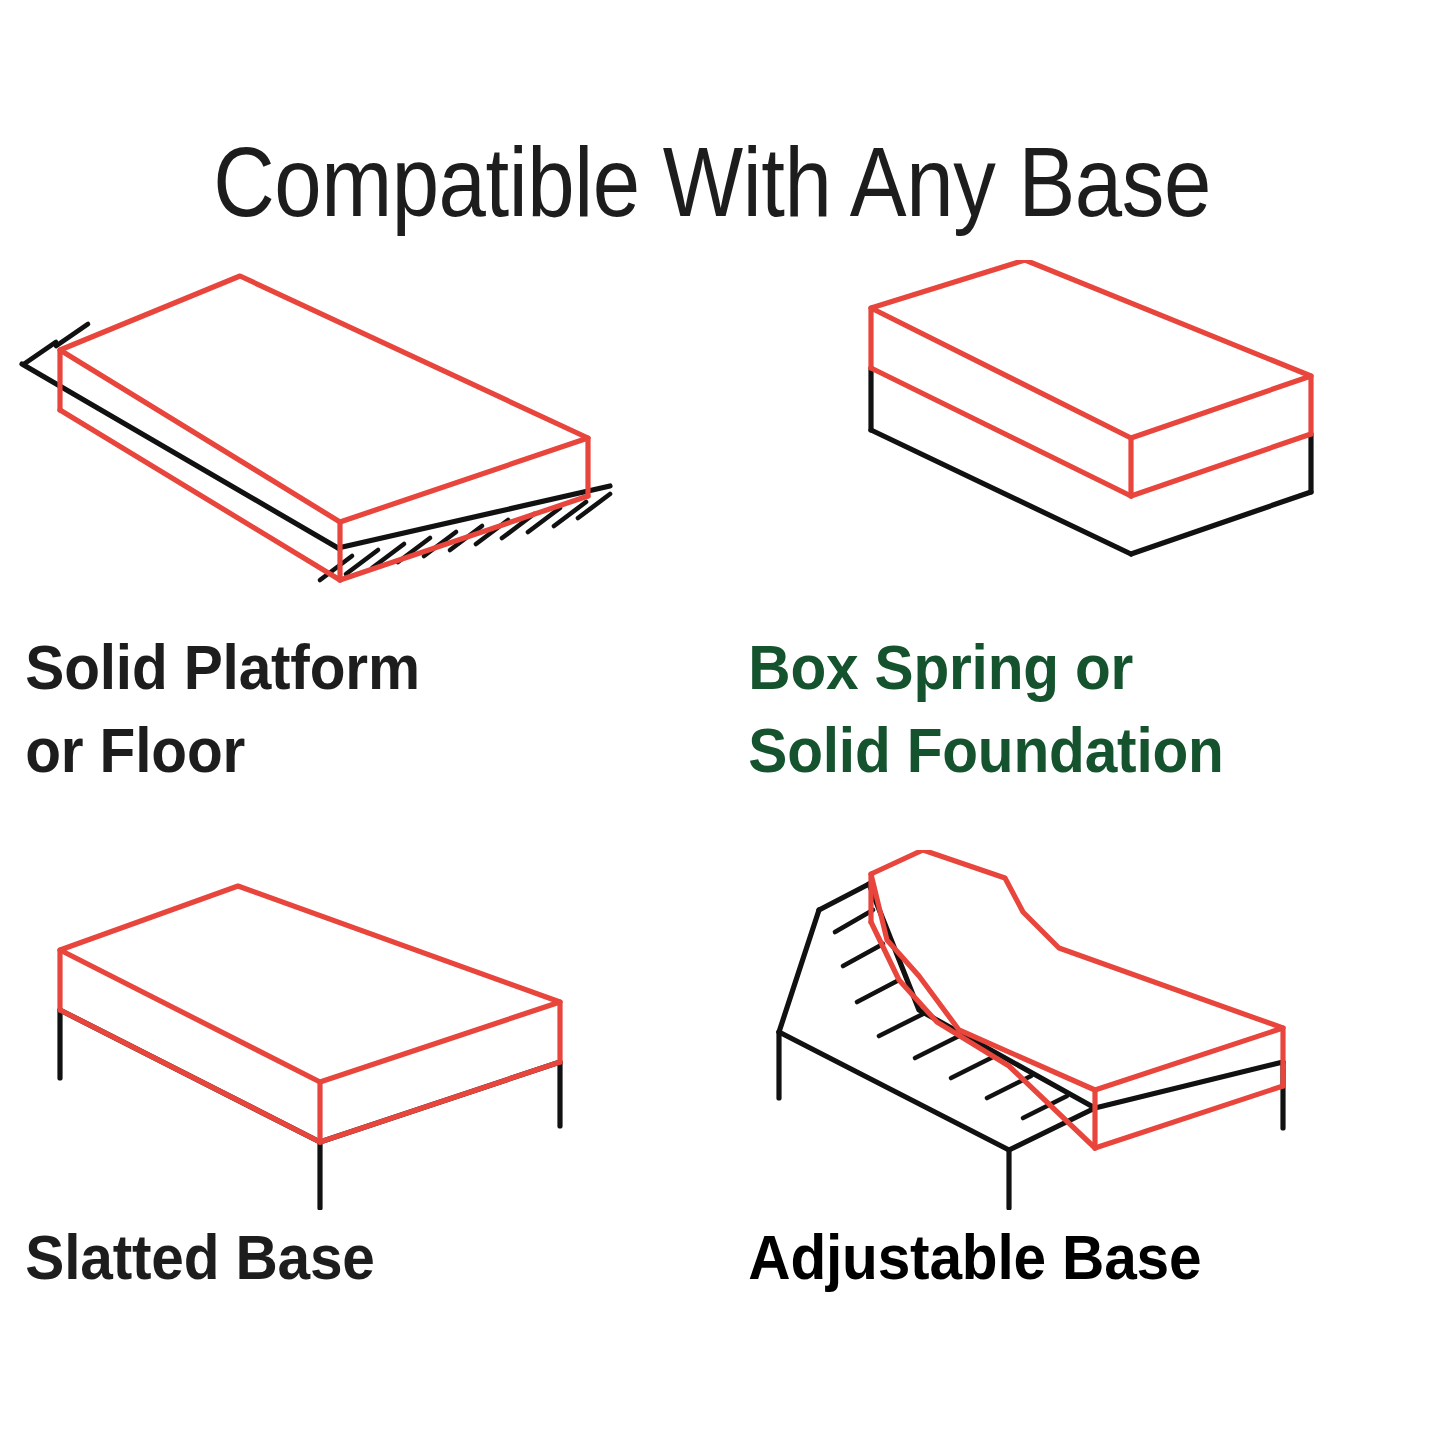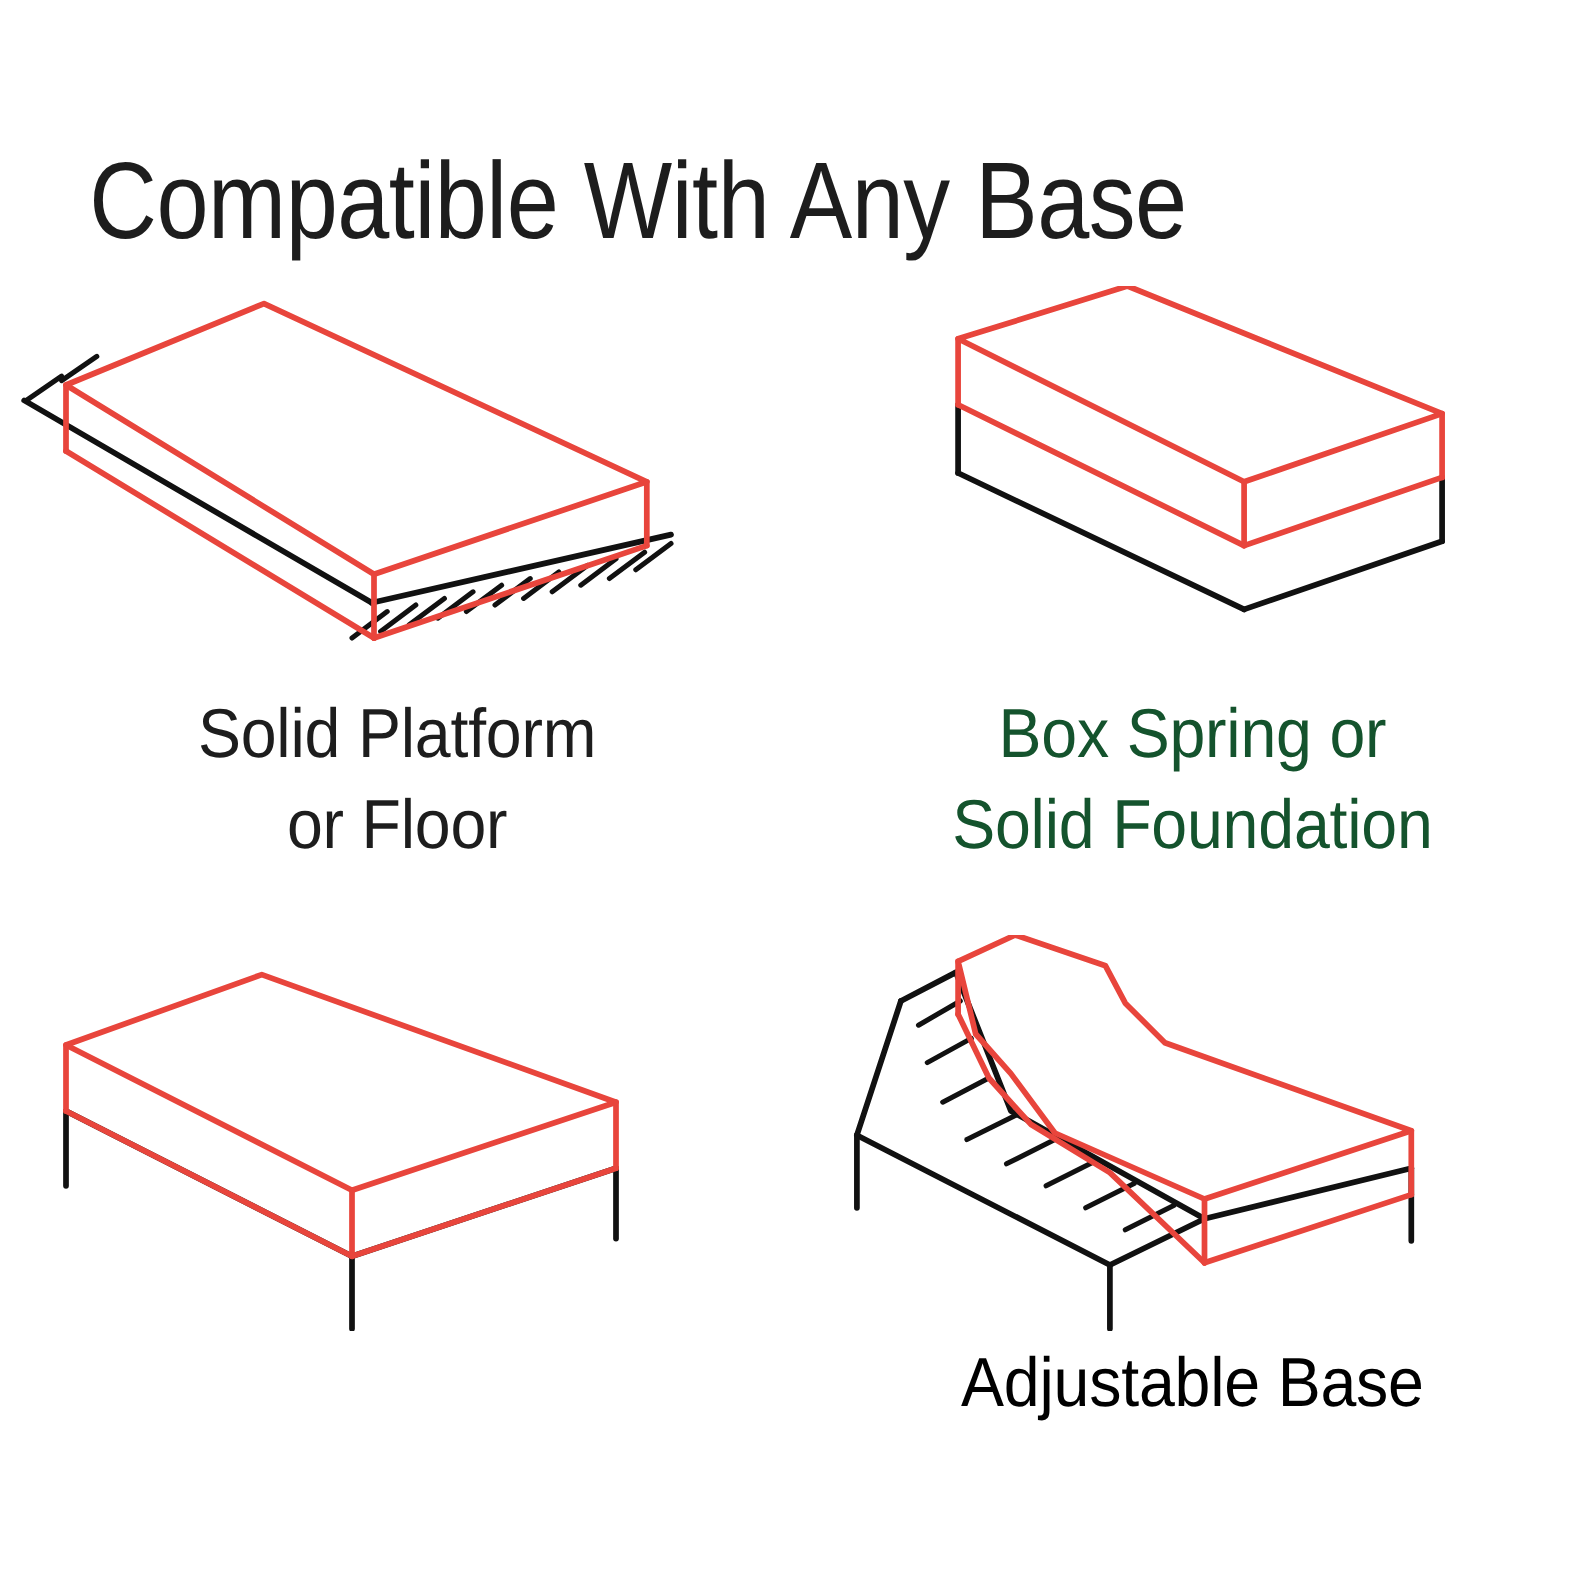--- a/index.html
+++ b/index.html
@@ -22,20 +22,21 @@
     height: 1445px;
     background: #ffffff;
   }
 
   
   .title-wrap {
     position: absolute;
     left: 0;
     top: 66px;
     width: 1425px;
+    text-align: center;
   }
   .title {
     display: inline-block;
     font-family: "Liberation Sans", "DejaVu Sans", sans-serif;
     font-size: 99px;
     font-weight: 400;
     letter-spacing: -0.5px;
     line-height: 1.0;
     color: #1d1d1d;
     transform: scaleX(0.86);
@@ -64,24 +65,24 @@
   .art svg {
     display: block;
     width: 722px;
     height: 360px;
   }
 
   .caption {
     position: absolute;
     left: 0;
     width: 722px;
-    text-align: center;
+    text-align: left;
     font-family: "Liberation Sans", "DejaVu Sans", sans-serif;
     font-size: 63px;
-    font-weight: 400;
+    font-weight: 700;
     line-height: 1.32;
     color: #1d1d1d;
     letter-spacing: -0.2px;
   }
   .caption .ln {
     display: block;
     transform: scaleX(0.93);
   }
   .cell.r1 .caption { top: 366px; }
   .cell.r2 .caption { top: 366px; }
@@ -188,20 +189,23 @@
         <g>
           <path class="s-red" d="M 60 100 L 238 36 L 560 152 L 320 232 Z" stroke="#e8453c"></path>
           <path class="s-red" d="M 60 100 L 60 160" stroke="#e8453c"></path>
           <path class="s-red" d="M 60 160 L 320 292" stroke="#e8453c"></path>
           <path class="s-red" d="M 320 232 L 320 292" stroke="#e8453c"></path>
           <path class="s-red" d="M 320 292 L 560 212" stroke="#e8453c"></path>
           <path class="s-red" d="M 560 152 L 560 212" stroke="#e8453c"></path>
         </g>
       </svg>
     </div>
+    <div class="caption" style="color: rgb(29, 29, 29);">
+      <span class="ln">Slatted Base</span>
+    </div>
   </div>
 
   <div class="cell r2 c2">
     <div class="art">
       <svg viewBox="0 0 722 360" xmlns="http://www.w3.org/2000/svg">
 
         <g>
 
           <path class="s-blk" d="M 96 60 L 146 34" stroke="#111111"></path>
           <path class="s-blk" d="M 96 60 L 56 182" stroke="#111111"></path>

